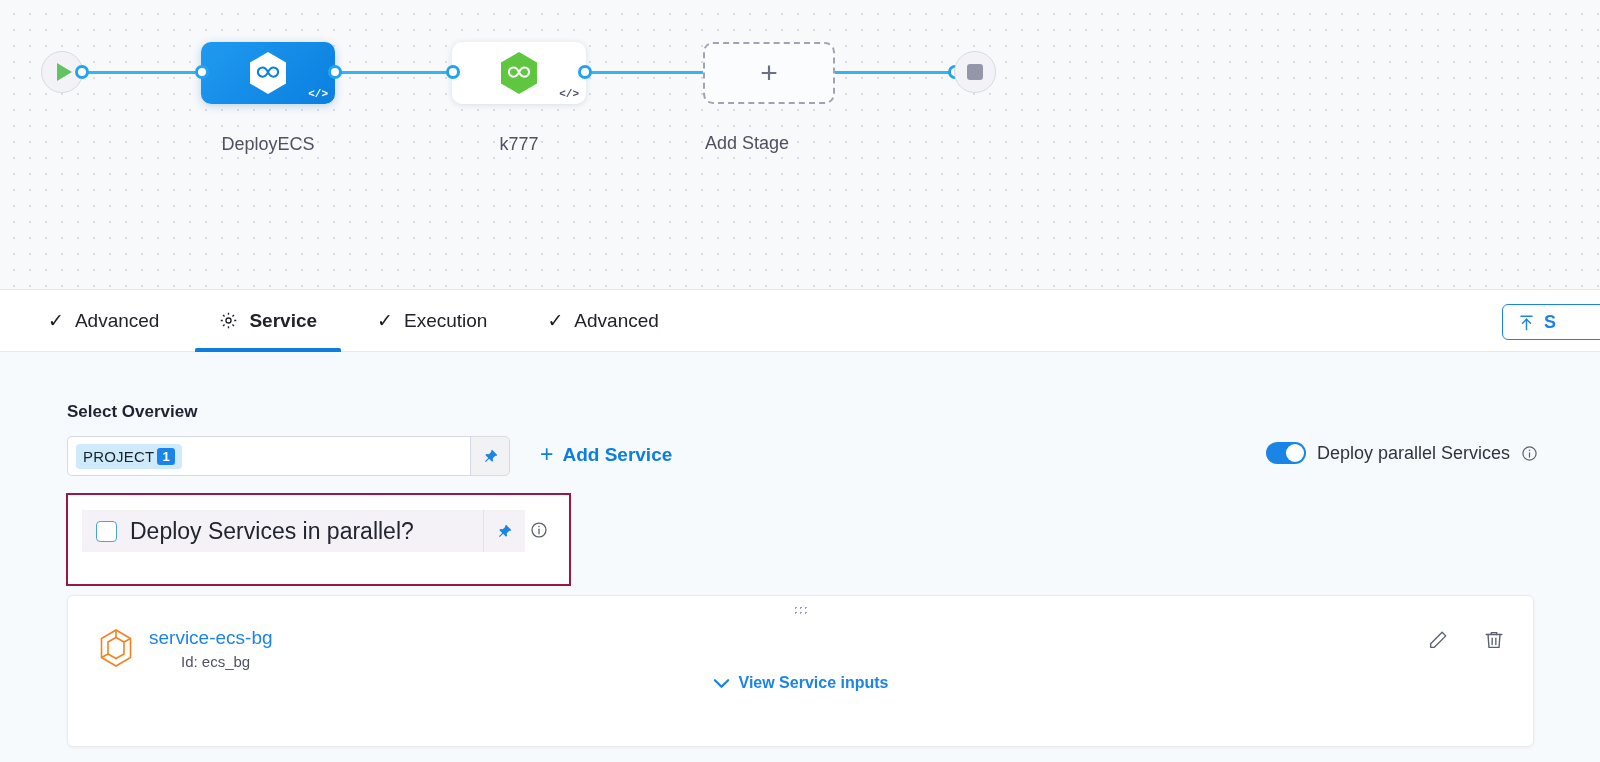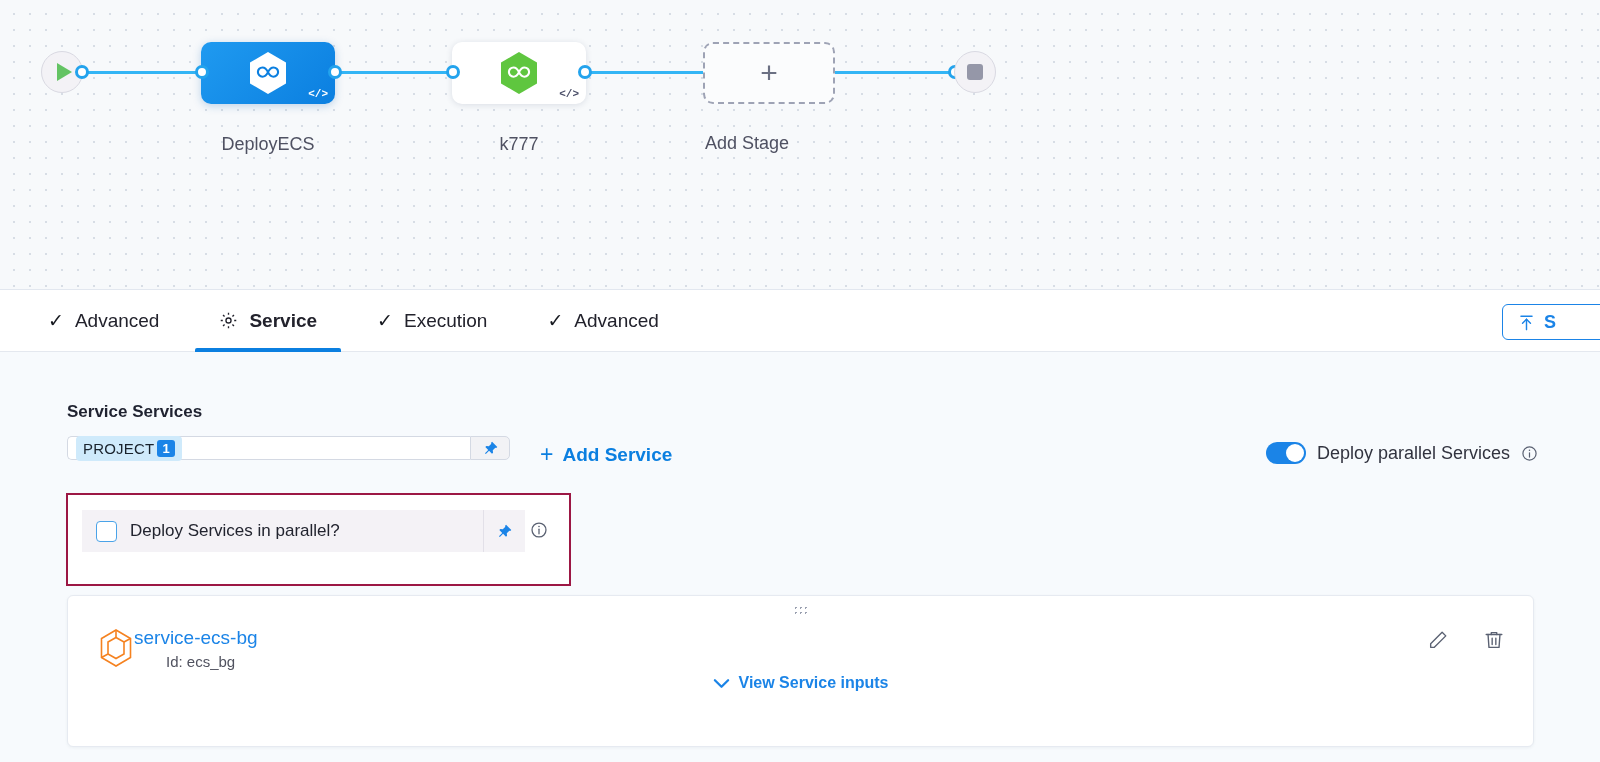--- a/index.html
+++ b/index.html
@@ -126,21 +126,21 @@
     background: #f7fafd;
   }
 
   .section-label {
     position: absolute; left: 67px; top: 50px;
     font-size: 17px; font-weight: 700; color: #1f2230;
   }
 
   .svc-input-wrap {
     position: absolute; left: 67px; top: 84px;
-    width: 443px; height: 24px;
+    width: 443px; height: 40px;
     display: flex;
   }
   .svc-input {
     flex: 1;
     border: 1px solid #d4d9e3; border-right: none;
     border-radius: 5px 0 0 5px;
     background: #ffffff;
     display: flex; align-items: center; padding-left: 8px;
   }
   .chip {
@@ -196,21 +196,21 @@
   }
   .parallel-field {
     flex: 1; background: #f4f2f6;
     display: flex; align-items: center; gap: 13px;
     padding-left: 14px;
   }
   .checkbox {
     width: 21px; height: 21px; border: 1.6px solid #4aa3e8;
     border-radius: 4px; background: #ffffff; flex: none;
   }
-  .parallel-text { font-size: 17px; color: #22242f; }
+  .parallel-text { font-size: 23px; color: #22242f; }
   .pin-btn2 {
     width: 42px; background: #f4f2f6;
     border-left: 1px solid #e2e0e8;
     display: flex; align-items: center; justify-content: center;
   }
   .info-after {
     position: absolute; left: 462px; top: 26px;
   }
 
   
@@ -223,21 +223,21 @@
     box-shadow: 0 1px 3px rgba(40,60,90,.06);
   }
   .drag-dots {
     position: absolute; left: 50%; top: 9px; transform: translateX(-50%);
     width: 16px; height: 9px;
     background-image: radial-gradient(circle, #9aa0b0 1px, transparent 1px);
     background-size: 5px 5px;
   }
   .svc-ident {
     position: absolute; left: 30px; top: 30px;
-    display: flex; align-items: center; 
+    display: flex; align-items: center; gap: 15px;
   }
   .svc-name {
     font-size: 19px; color: #1b84e7; font-weight: 400; line-height: 1.25;
   }
   .svc-id { font-size: 15px; color: #50525f; margin-top: 3px; margin-left: 32px; }
   .view-inputs {
     position: absolute; left: 50%; top: 78px; transform: translateX(-50%);
     display: flex; align-items: center; gap: 9px;
     color: #1b84e7; font-size: 16px; font-weight: 700;
     white-space: nowrap;
@@ -335,21 +335,21 @@
           <path d="M12 21V8"></path>
           <path d="M7 13l5-5 5 5"></path>
       </svg>
     </span>
     <span>S</span>
   </div>
 </div>
 
 <div class="panel">
 
-  <div class="section-label">Service Services</div>
+  <div class="section-label">Select Overview</div>
 
   <div class="svc-input-wrap">
     <div class="svc-input">
       <span class="chip">
         <span>PROJECT</span>
         <span class="chip-count">1</span>
       </span>
     </div>
     <div class="pin-btn">
       <span>

